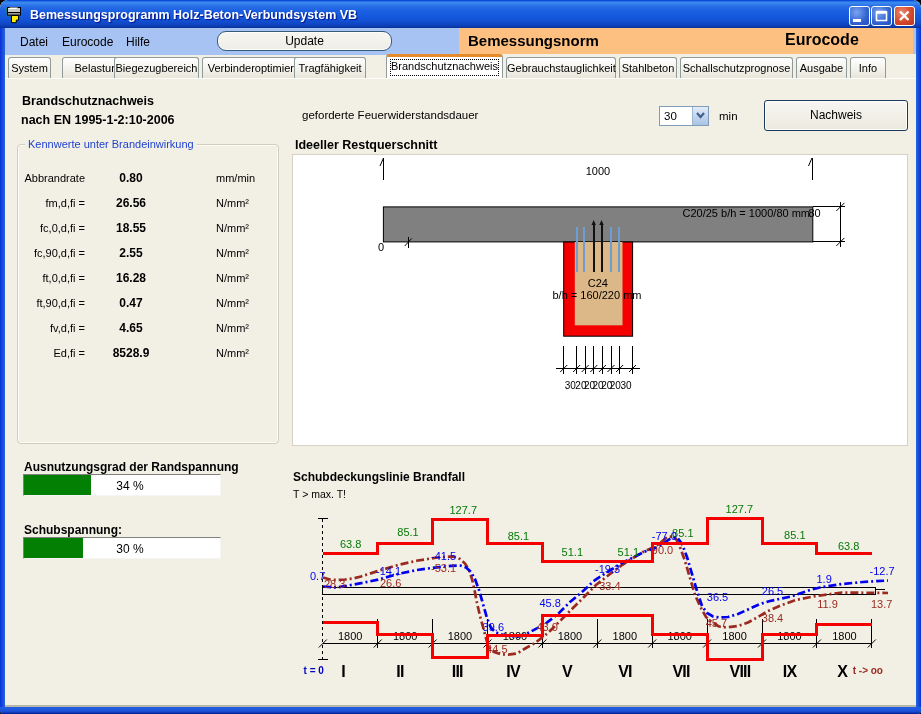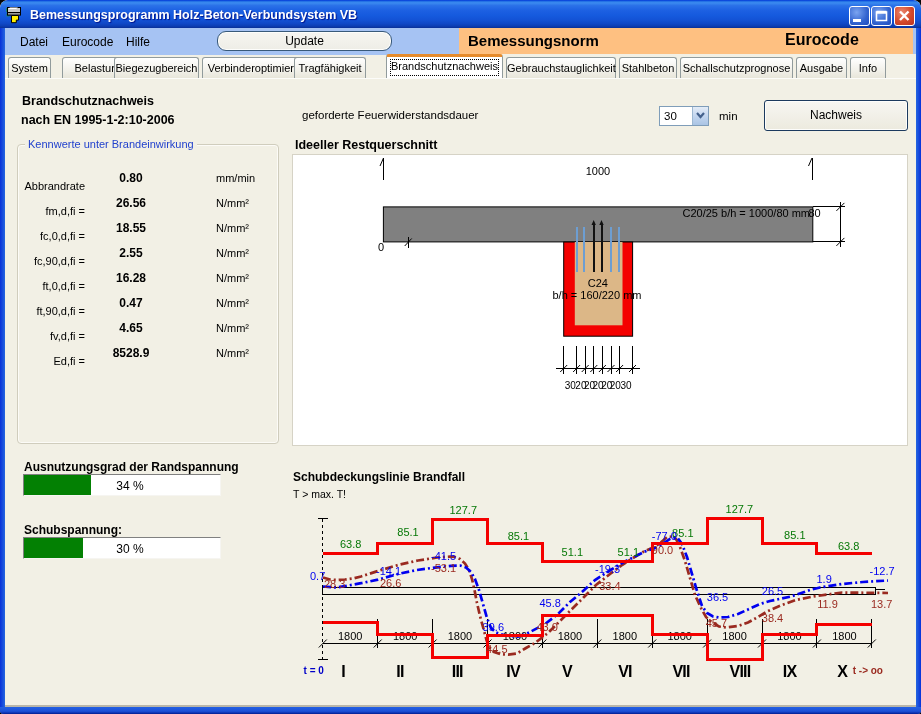--- a/index.html
+++ b/index.html
@@ -41,21 +41,21 @@
     border:1px solid #919b9c; border-bottom:none; border-radius:3px 3px 0 0; z-index:3;
     border-top:3px solid #e68b2c; font-size:11px; text-align:center; padding-top:3px; }
   #tabsel .focus { position:absolute; left:3px; top:2px; right:3px; bottom:2px; border:1px dotted #000; }
   #tabline { position:absolute; left:5px; top:78px; width:911px; height:1px; background:#fcfcf9; }
 
   
   .h1 { font-weight:bold; font-size:12.5px; color:#000; }
   #groupbox { position:absolute; left:17px; top:144px; width:262px; height:300px;
     border:1px solid #d0cdbd; border-radius:4px; box-shadow:inset 0 0 0 1px #fcfbf7; }
   #gbtitle { position:absolute; left:25px; top:138px; font-size:11px; color:#2141cd; background:#f2f0e5; padding:0 3px; }
-  .krow-l { position:absolute; font-size:11px; text-align:right; width:62px;margin-top:8px; }
+  .krow-l { position:absolute; font-size:11px; text-align:right; width:62px; }
   .krow-v { position:absolute; font-size:12px; font-weight:bold; text-align:center; width:70px; }
   .krow-u { position:absolute; font-size:11px;margin-left:20px; }
 
   .pbar { position:absolute; left:23px; width:198px; height:22px; background:#fff;
     border-top:1px solid #808080; border-left:1px solid #808080; border-right:1px solid #f6f5f1; border-bottom:1px solid #f6f5f1; }
   .pfill { position:absolute; left:0; top:0; height:20px; background:#038003; }
   .ptext { position:absolute; top:4px; left:8px; width:100%; text-align:center; font-size:12px; }
 
   
   #combo { position:absolute; left:659px; top:106px; width:50px; height:20px; background:#fff; border:1px solid #7f9db9; font-size:11.5px; }

